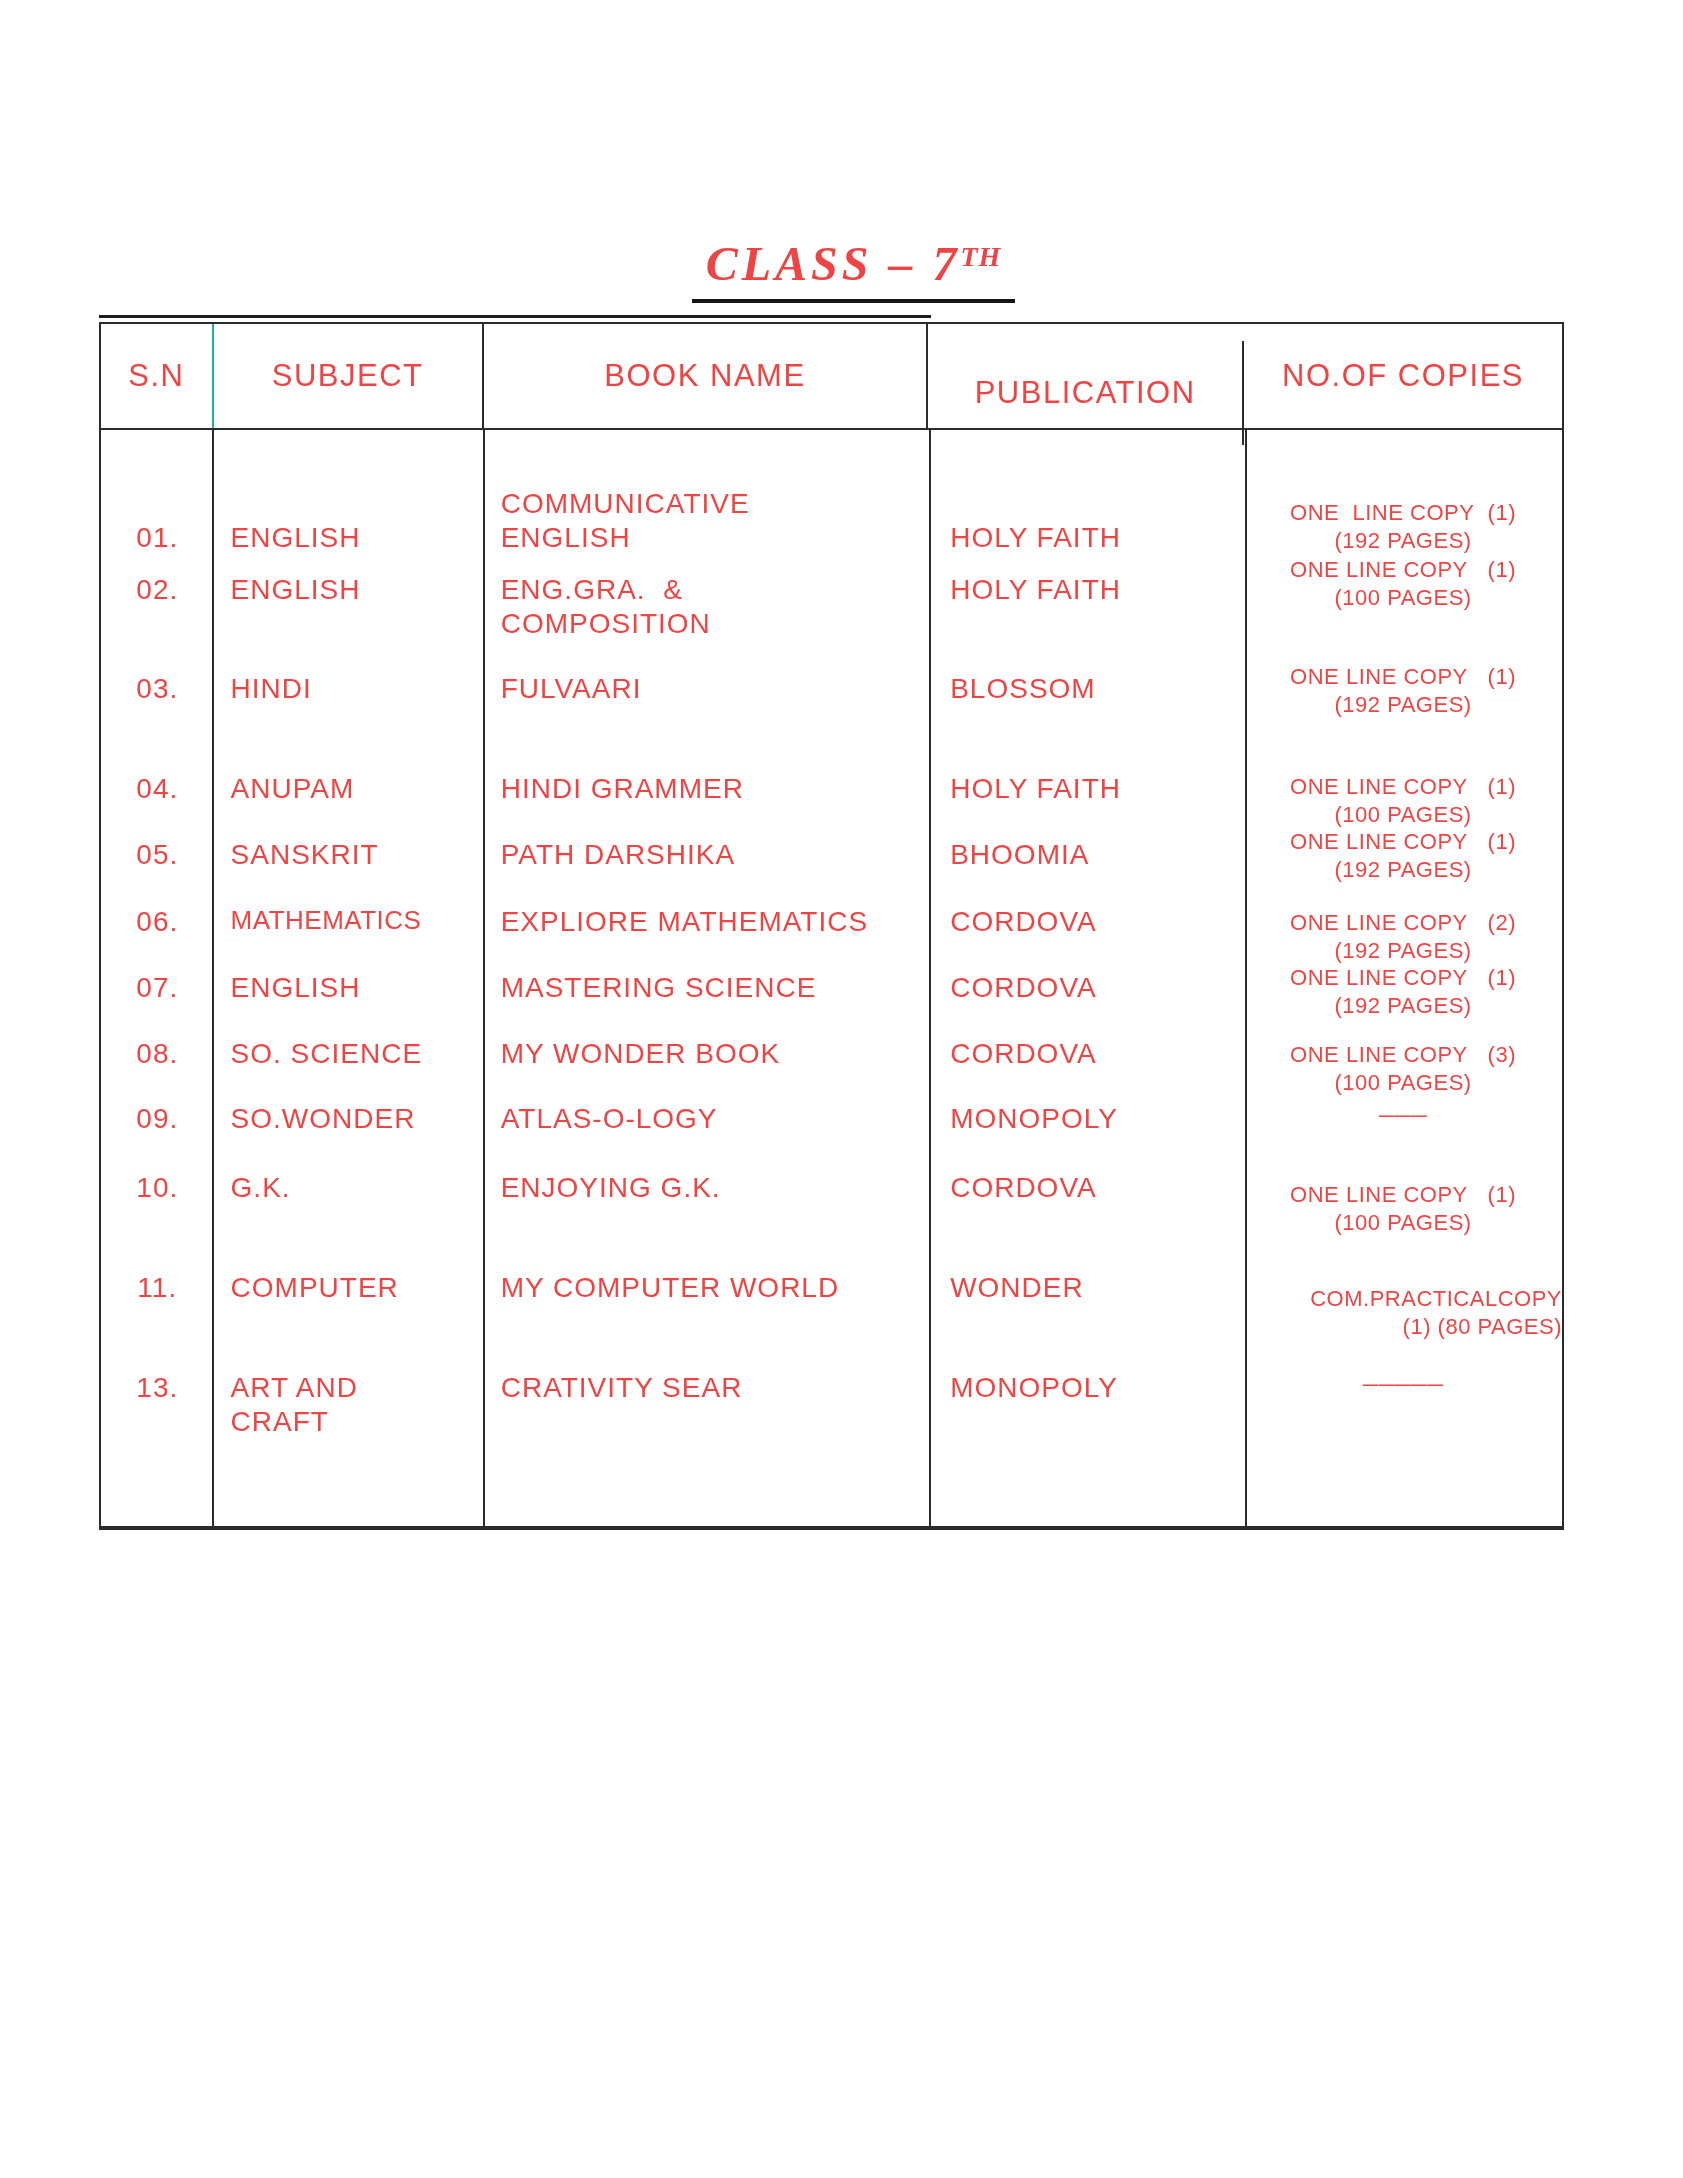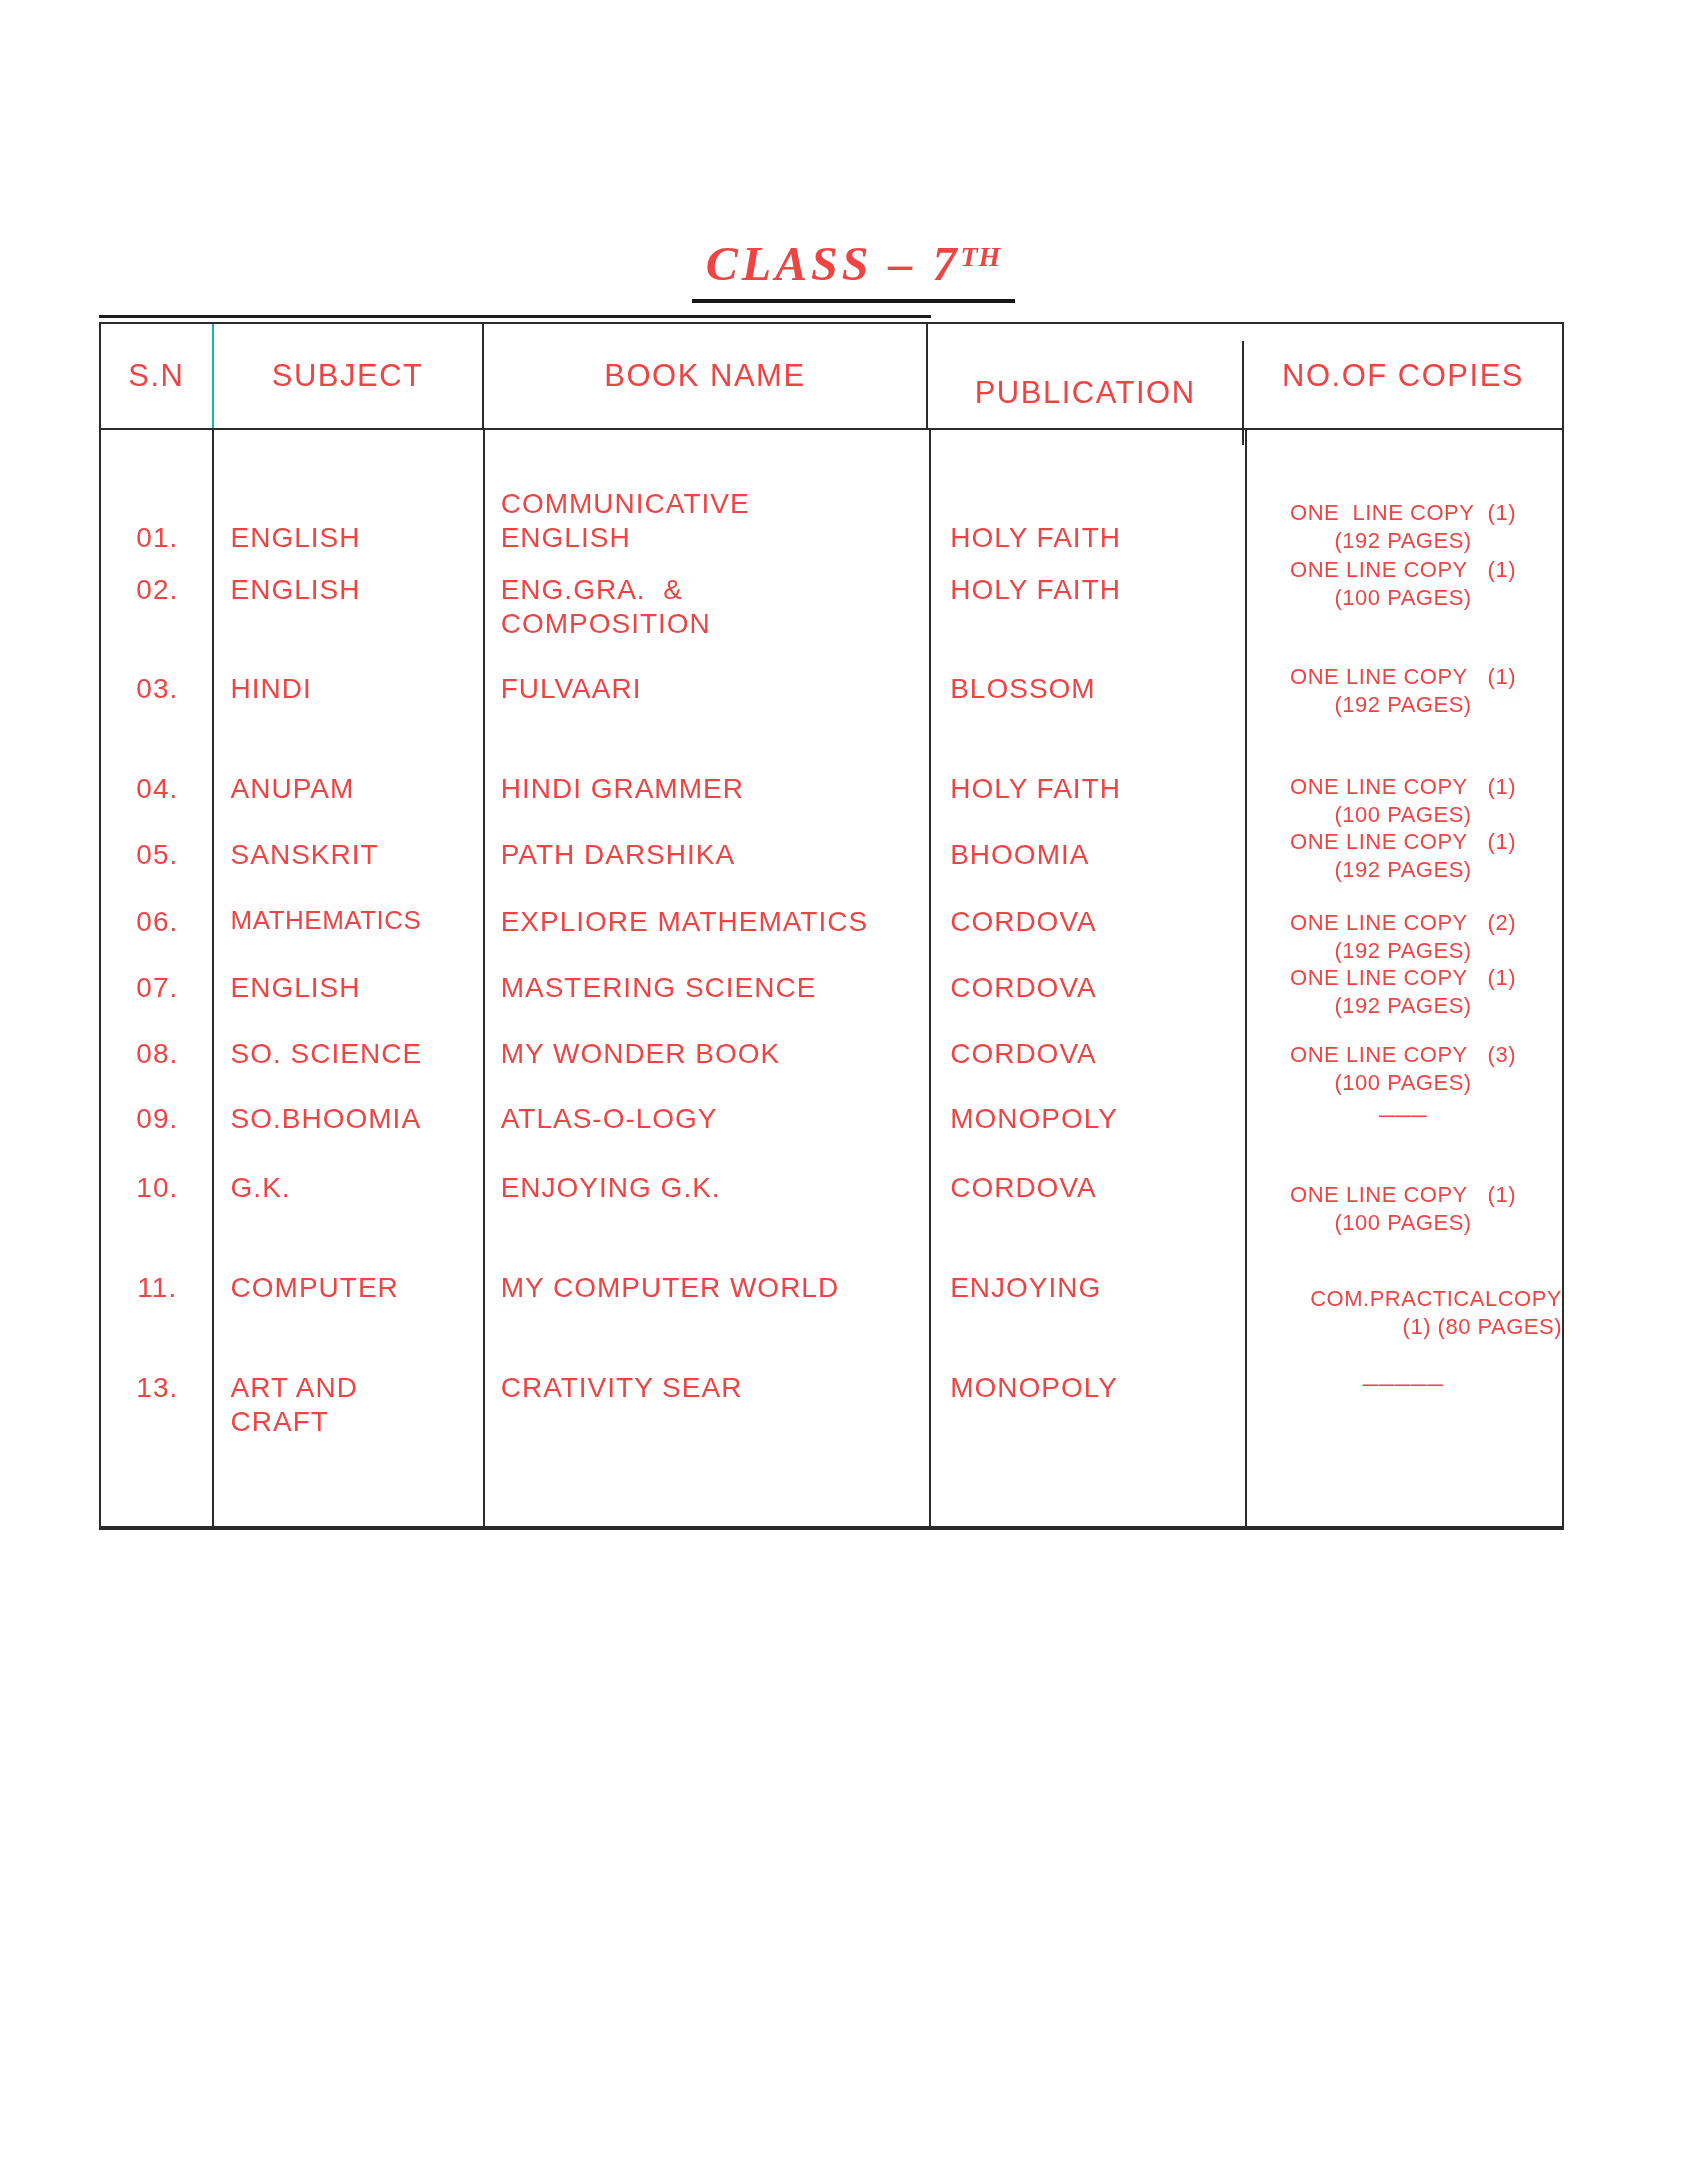--- a/index.html
+++ b/index.html
@@ -252,40 +252,40 @@
         <div class="cell c1">08.</div>
         <div class="cell c2">SO. SCIENCE</div>
         <div class="cell c3">MY WONDER BOOK</div>
         <div class="cell c4">CORDOVA</div>
         <div class="cell c5">ONE LINE COPY&nbsp;&nbsp; (3)
 (100 PAGES)</div>
       </div>
 
       <div class="row r9">
         <div class="cell c1">09.</div>
-        <div class="cell c2">SO.BHOOMIA</div>
+        <div class="cell c2">SO.WONDER</div>
         <div class="cell c3">ATLAS-O-LOGY</div>
         <div class="cell c4">MONOPOLY</div>
         <div class="cell c5">───</div>
       </div>
 
       <div class="row r10">
         <div class="cell c1">10.</div>
         <div class="cell c2">G.K.</div>
         <div class="cell c3">ENJOYING G.K.</div>
         <div class="cell c4">CORDOVA</div>
         <div class="cell c5">ONE LINE COPY&nbsp;&nbsp; (1)
 (100 PAGES)</div>
       </div>
 
       <div class="row r11">
         <div class="cell c1">11.</div>
         <div class="cell c2">COMPUTER</div>
         <div class="cell c3">MY COMPUTER WORLD</div>
-        <div class="cell c4">ENJOYING</div>
+        <div class="cell c4">WONDER</div>
         <div class="cell c5">COM.PRACTICALCOPY
 (1) (80 PAGES)</div>
       </div>
 
       <div class="row r12">
         <div class="cell c1">13.</div>
         <div class="cell c2">ART AND
 CRAFT</div>
         <div class="cell c3">CRATIVITY SEAR</div>
         <div class="cell c4">MONOPOLY</div>

